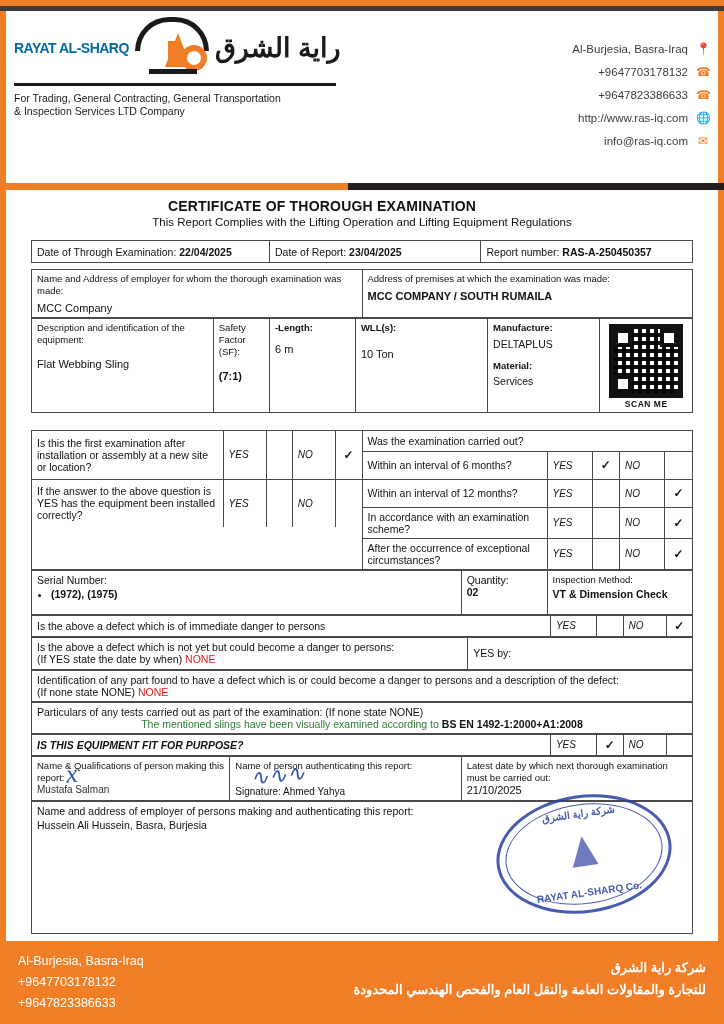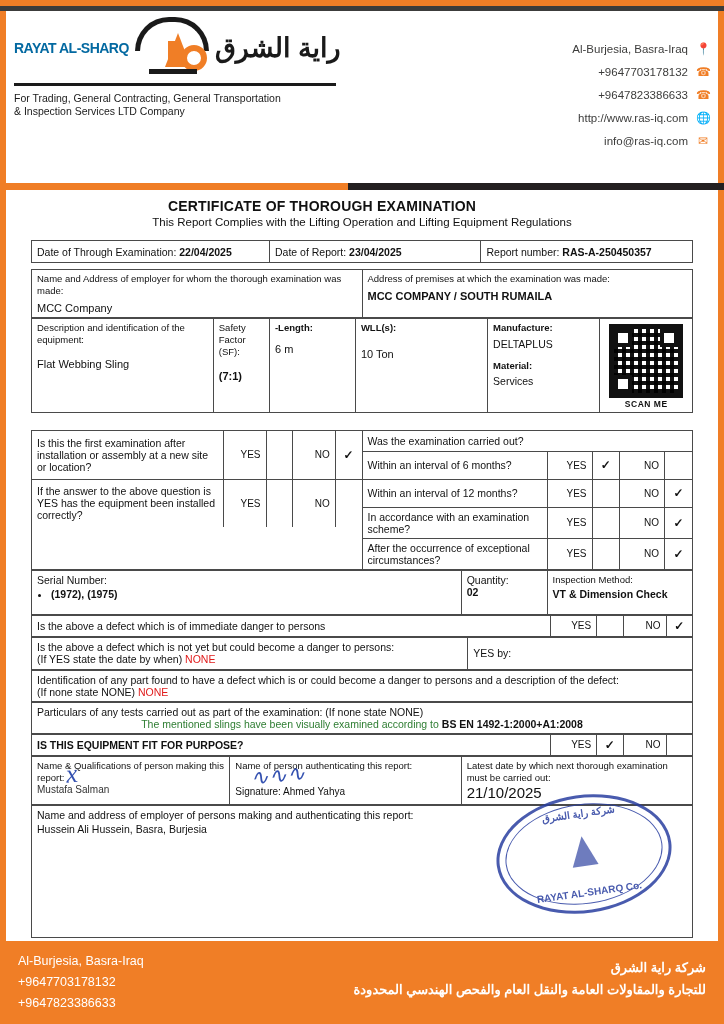--- a/index.html
+++ b/index.html
@@ -80,21 +80,21 @@
   .red { color:#e01b1b; }
   .green { color:#2e7d32; }
   .center { text-align:center; }
   .mid { vertical-align:middle; }
 
   .row1 td { height:22px; vertical-align:middle; font-size:10.5px; }
 
   .cell-label { font-size:9.5px; line-height:12px; color:#111; }
   .cell-val { font-size:11px; padding-top:5px; }
 
-  .yn { width:36px; text-align:right; vertical-align:middle; font-size:10px; }
+  .yn { width:36px; text-align:left; vertical-align:middle; font-size:10px;font-style:italic; }
   .tick { width:22px; text-align:center; vertical-align:middle; font-size:12px; font-weight:bold; }
 
   .qr {
     width:74px; height:74px; margin:2px auto 0; background:#111; position:relative;
     display:block;
   }
   .qr-inner { position:absolute; inset:5px; background:
      repeating-linear-gradient(90deg,#111 0 4px,#fff 4px 8px),
      repeating-linear-gradient(0deg,#111 0 4px,transparent 4px 8px);
     background-blend-mode: multiply;
@@ -404,21 +404,21 @@
             <span class="b">BS EN 1492-1:2000+A1:2008</span>
           </div>
         </td>
       </tr>
     </tbody>
       </table>
 
     <table>
       <tbody>
           <tr>
-        <td style="width:78.5%; height:20px;" class="mid b">IS THIS EQUIPMENT FIT FOR PURPOSE?</td>
+        <td style="width:78.5%; height:20px;font-style:italic;" class="mid b">IS THIS EQUIPMENT FIT FOR PURPOSE?</td>
         <td class="yn" style="width:7%;">YES</td>
         <td class="tick" style="width:4%;">✓</td>
         <td class="yn" style="width:6.5%;">NO</td>
         <td class="tick" style="width:4%;"></td>
       </tr>
     </tbody>
       </table>
 
     <table>
       <tbody>
@@ -428,21 +428,21 @@
           <div style="font-size:10px; color:#333;">Mustafa Salman</div>
           <div class="signature" style="left:34px; top:2px; font-size:26px;">x </div>
         </td>
         <td style="width:35%; position:relative;">
           <div class="cell-label">Name of person authenticating this report:</div>
           <div style="font-size:10px; padding-top:14px;">Signature: Ahmed Yahya</div>
           <div class="signature" style="left:20px; top:6px;">∿∿∿</div>
         </td>
         <td style="width:35%;">
           <div class="cell-label">Latest date by which next thorough examination must be carried out:</div>
-          <div style="font-size:15px;">21/10/2025</div>
+          <div style="font-size:11px;">21/10/2025</div>
         </td>
       </tr>
     </tbody>
       </table>
 
     <table>
       <tbody>
           <tr>
         <td style="height:132px;">
           <div>Name and address of employer of persons making and authenticating this report:</div>

